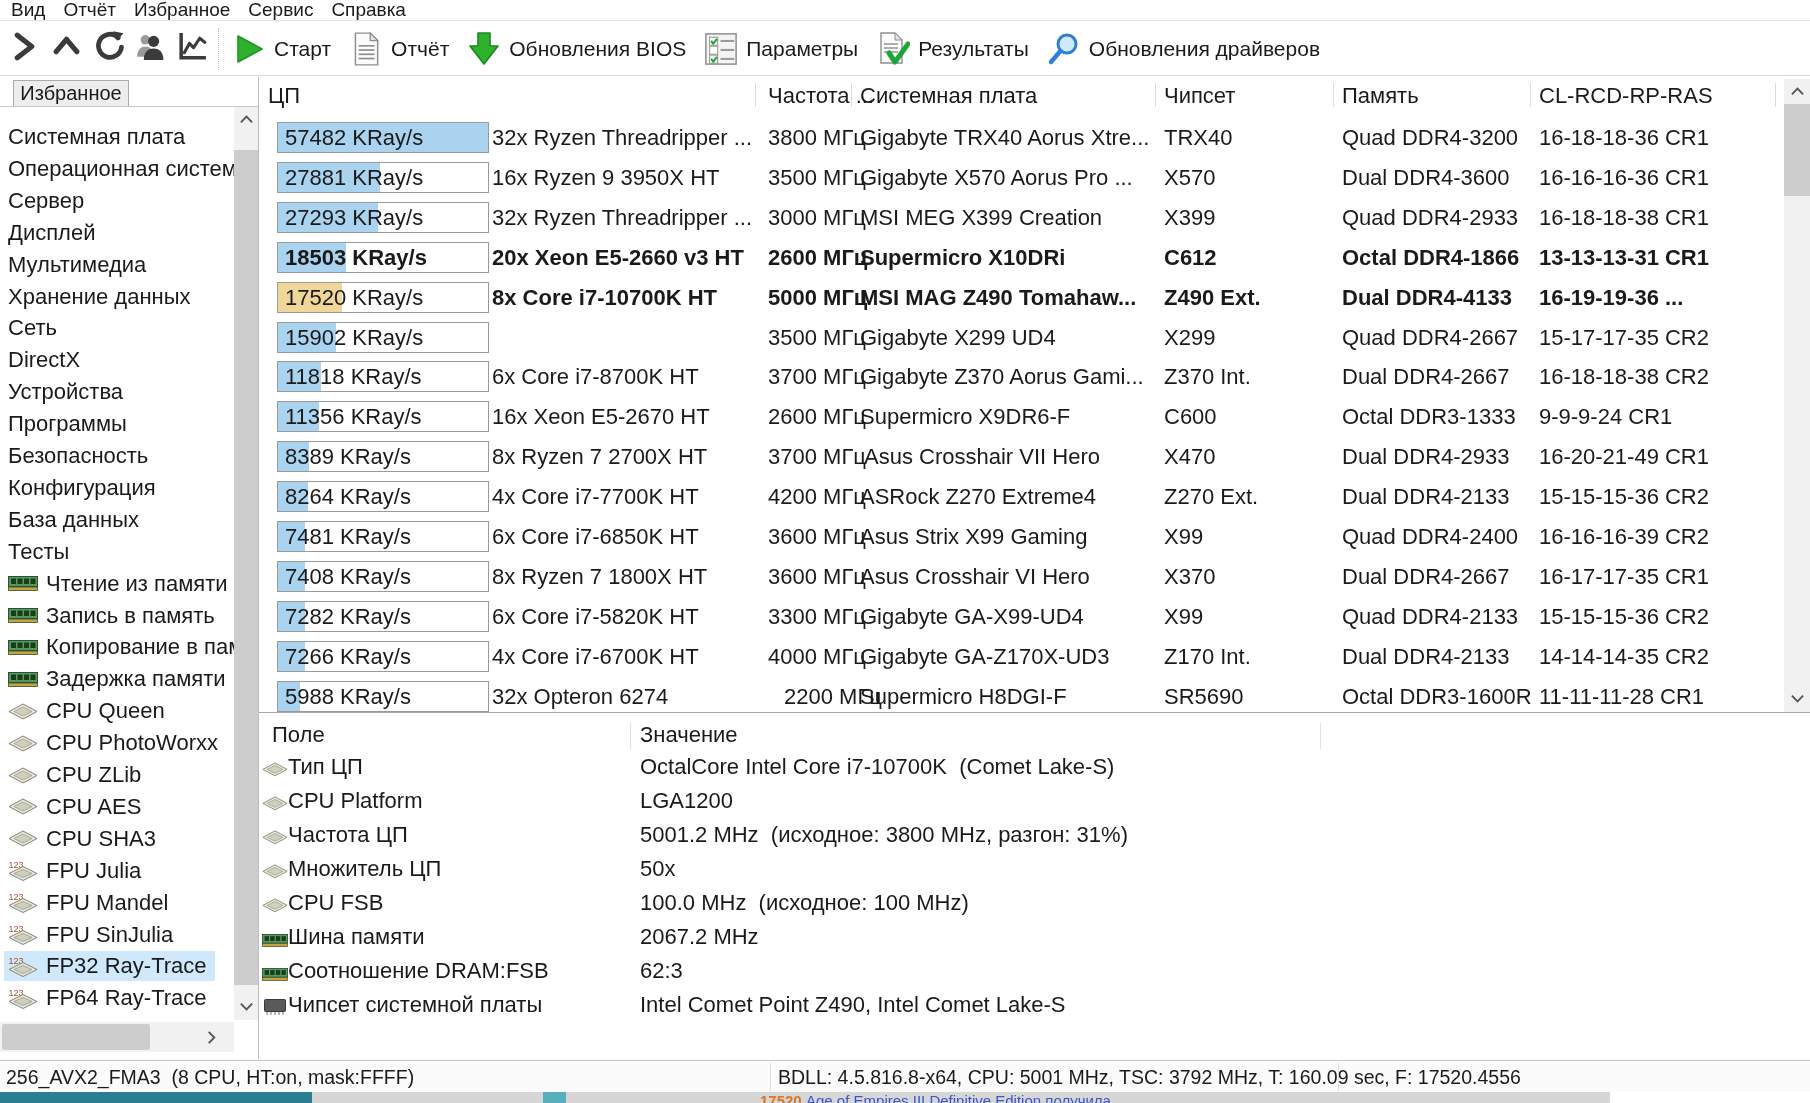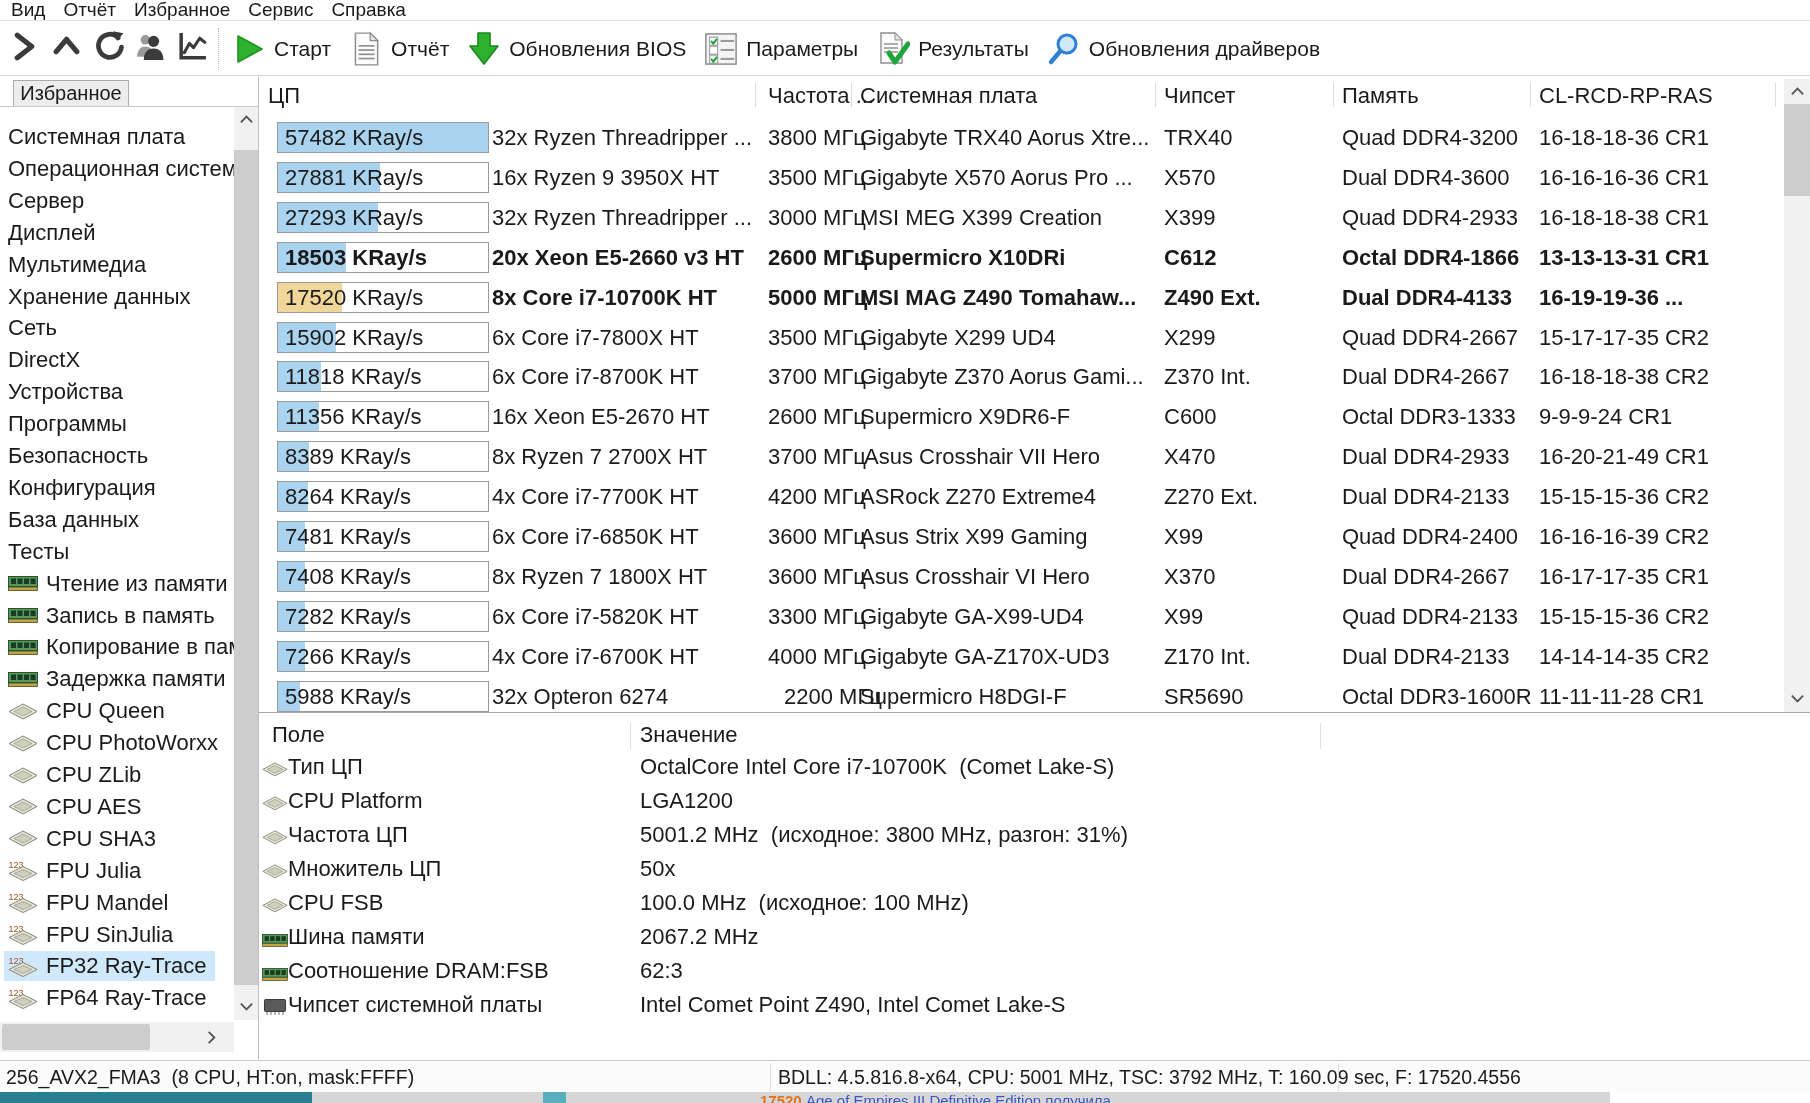--- a/index.html
+++ b/index.html
@@ -490,21 +490,20 @@
         <span class="hb" style="left: 601px;">MSI MAG Z490 Tomahaw...</span>
         <span class="hb" style="left: 905px;">Z490 Ext.</span>
         <span class="hb" style="left: 1083px;">Dual DDR4-4133</span>
         <span class="hb" style="left: 1280px;">16-19-19-36 ...</span>
       </div>
       <div class="trow" style="top: 201.5px;">
         <div class="bar">
           <div class="fill" style="width: 58px; background: rgb(169, 211, 238);"></div>
           <span class="bval">15902 KRay/s</span>
         </div>
-        <span class="hb" style="left: 233px;">6x Core i7-7800X HT</span>
         <span class="hb" style="left: 509px;">3500 МГц</span>
         <span class="hb" style="left: 601px;">Gigabyte X299 UD4</span>
         <span class="hb" style="left: 905px;">X299</span>
         <span class="hb" style="left: 1083px;">Quad DDR4-2667</span>
         <span class="hb" style="left: 1280px;">15-17-17-35 CR2</span>
       </div>
       <div class="trow" style="top: 241.4px;">
         <div class="bar">
           <div class="fill" style="width: 43px; background: rgb(169, 211, 238);"></div>
           <span class="bval">11818 KRay/s</span>

